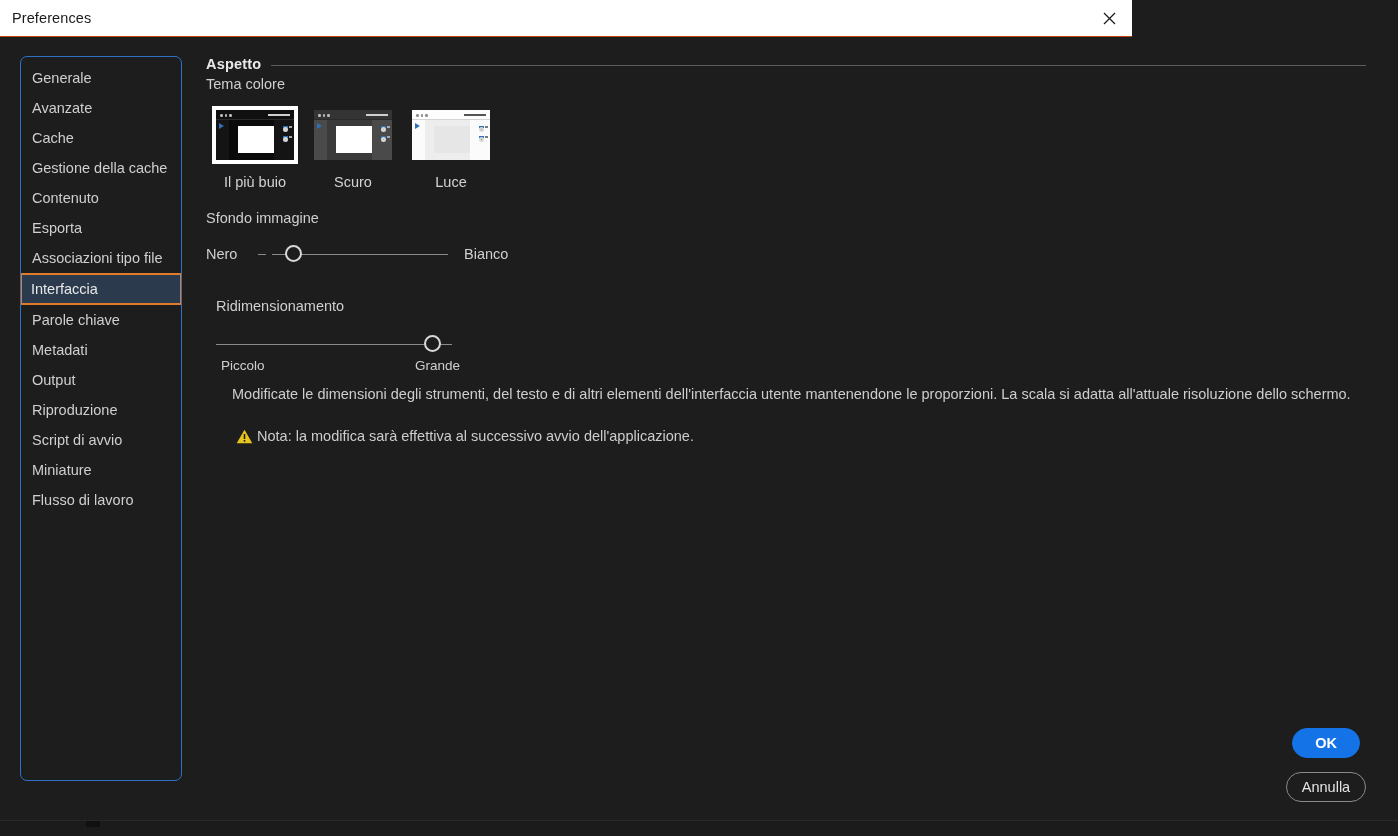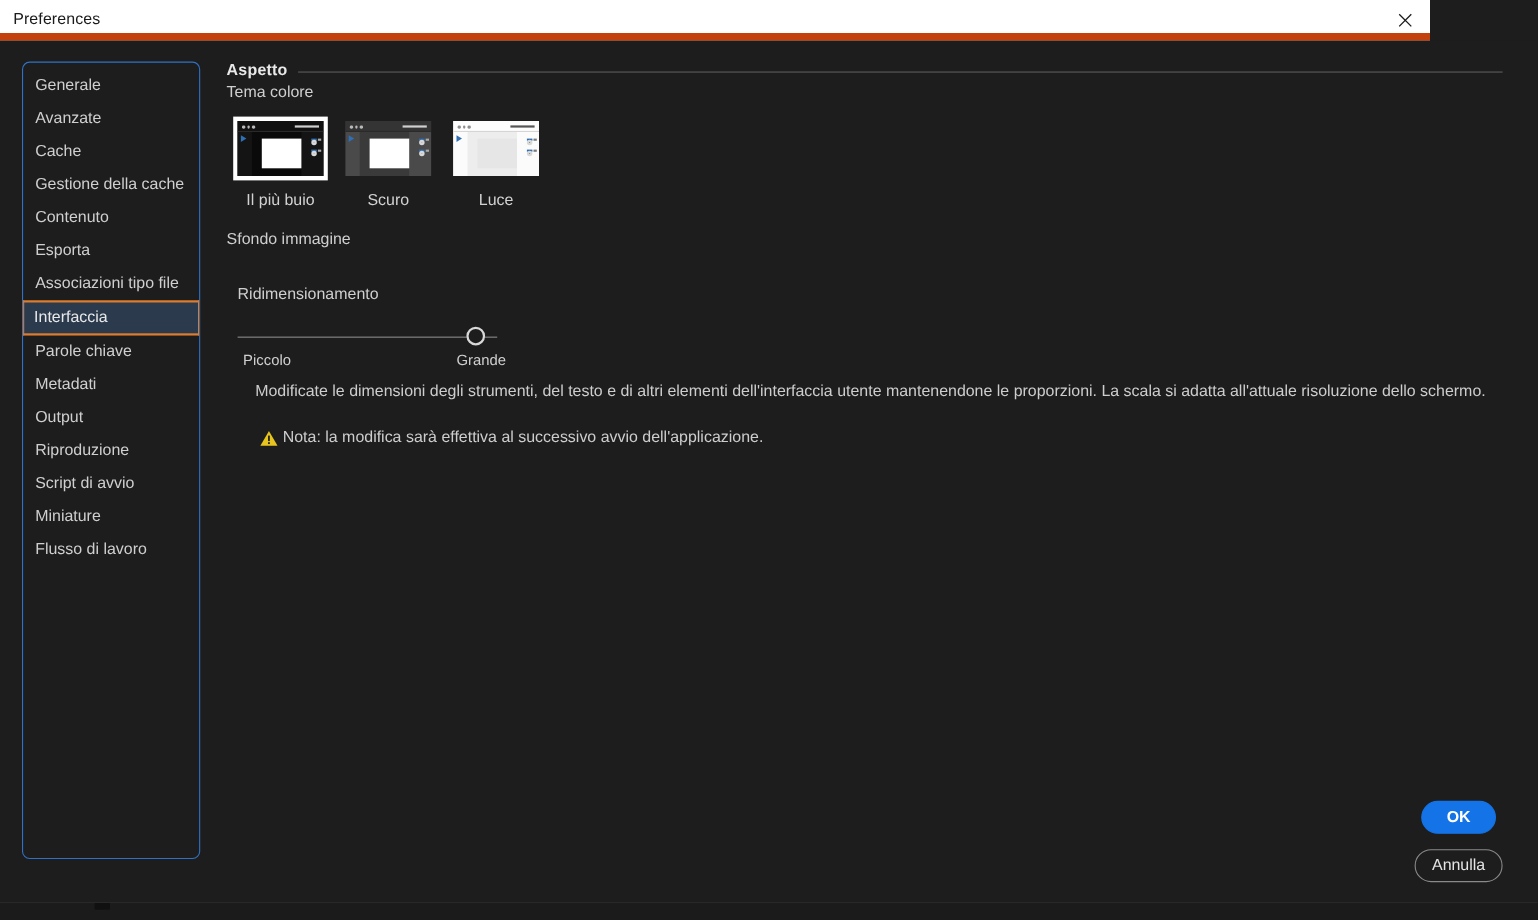--- a/index.html
+++ b/index.html
@@ -11,23 +11,23 @@
   body {
     font-family: "Liberation Sans", sans-serif;
     background: #1d1d1d;
     color: #d4d4d4;
     -webkit-font-smoothing: antialiased;
   }
 
   
   .titlebar {
     position: absolute; top: 0; left: 0;
-    width: 1300px; height: 37px;
+    width: 1132px; height: 37px;
     background: #ffffff;
-    border-bottom: 7px solid #c2410c;
+    border-bottom: 1px solid #c2410c;
   }
   .titlebar-text {
     position: absolute; left: 12px; top: 10px;
     font-size: 14.5px; color: #1b1b1b;
     letter-spacing: 0.1px;
   }
   .titlebar-close {
     position: absolute; right: 0; top: 0;
     width: 46px; height: 36px;
     display: flex; align-items: center; justify-content: center;
@@ -390,20 +390,29 @@
                 <span class="knob" style="background:#7a7a7a;"></span>
                 <span class="bar2" style="background:#7a7a7a;"></span>
               </div>
             </div>
           </div>
           <div class="theme-label">Luce</div>
         </div>
       </div>
 
     <div class="sub-label" style="margin-top:20px;">Sfondo immagine</div>
+    <div class="slider-row">
+      <div class="endlabel">Nero</div>
+      <div class="track-wrap">
+        <div class="tick"></div>
+        <div class="track"></div>
+        <div class="knob" id="bgKnob" style="left: 26.72px;"></div>
+      </div>
+      <div class="endlabel" style="margin-left:16px;width:auto;">Bianco</div>
+    </div>
 
     <div class="resize-block">
       <div class="sub-label" style="margin-left:10px;">Ridimensionamento</div>
       <div class="resize-track-wrap">
         <div class="resize-track"></div>
         <div class="knob" id="resizeKnob" style="left: 208.05px;"></div>
       </div>
       <div class="resize-ends">
         <span class="left">Piccolo</span>
         <span class="right">Grande</span>

